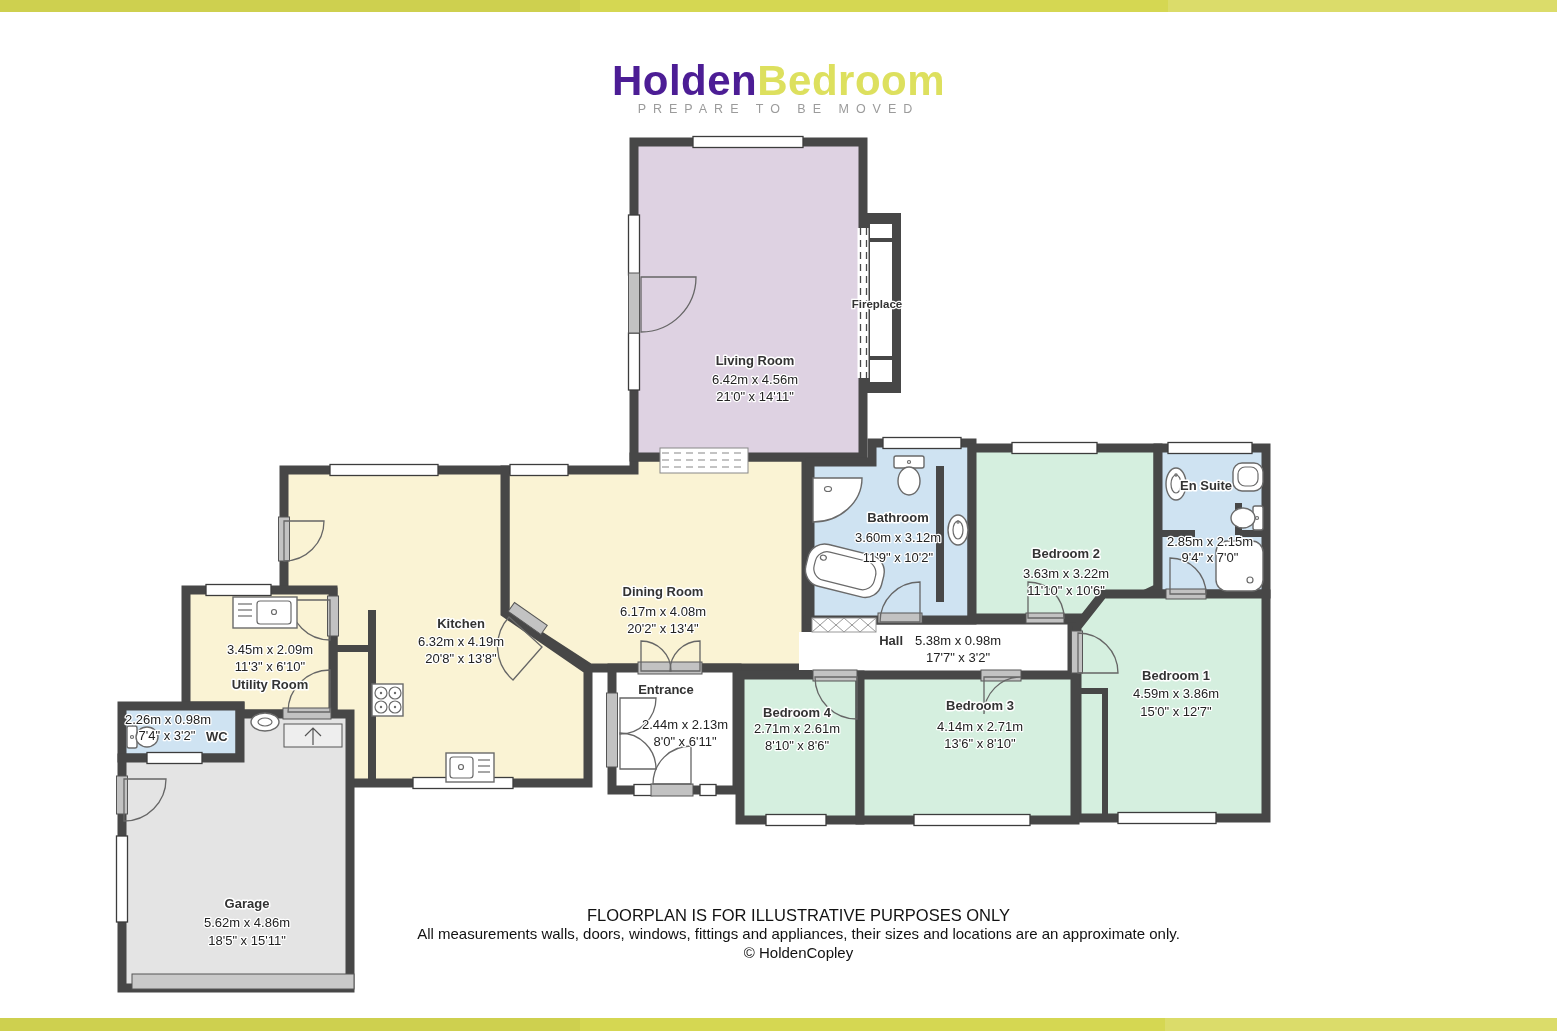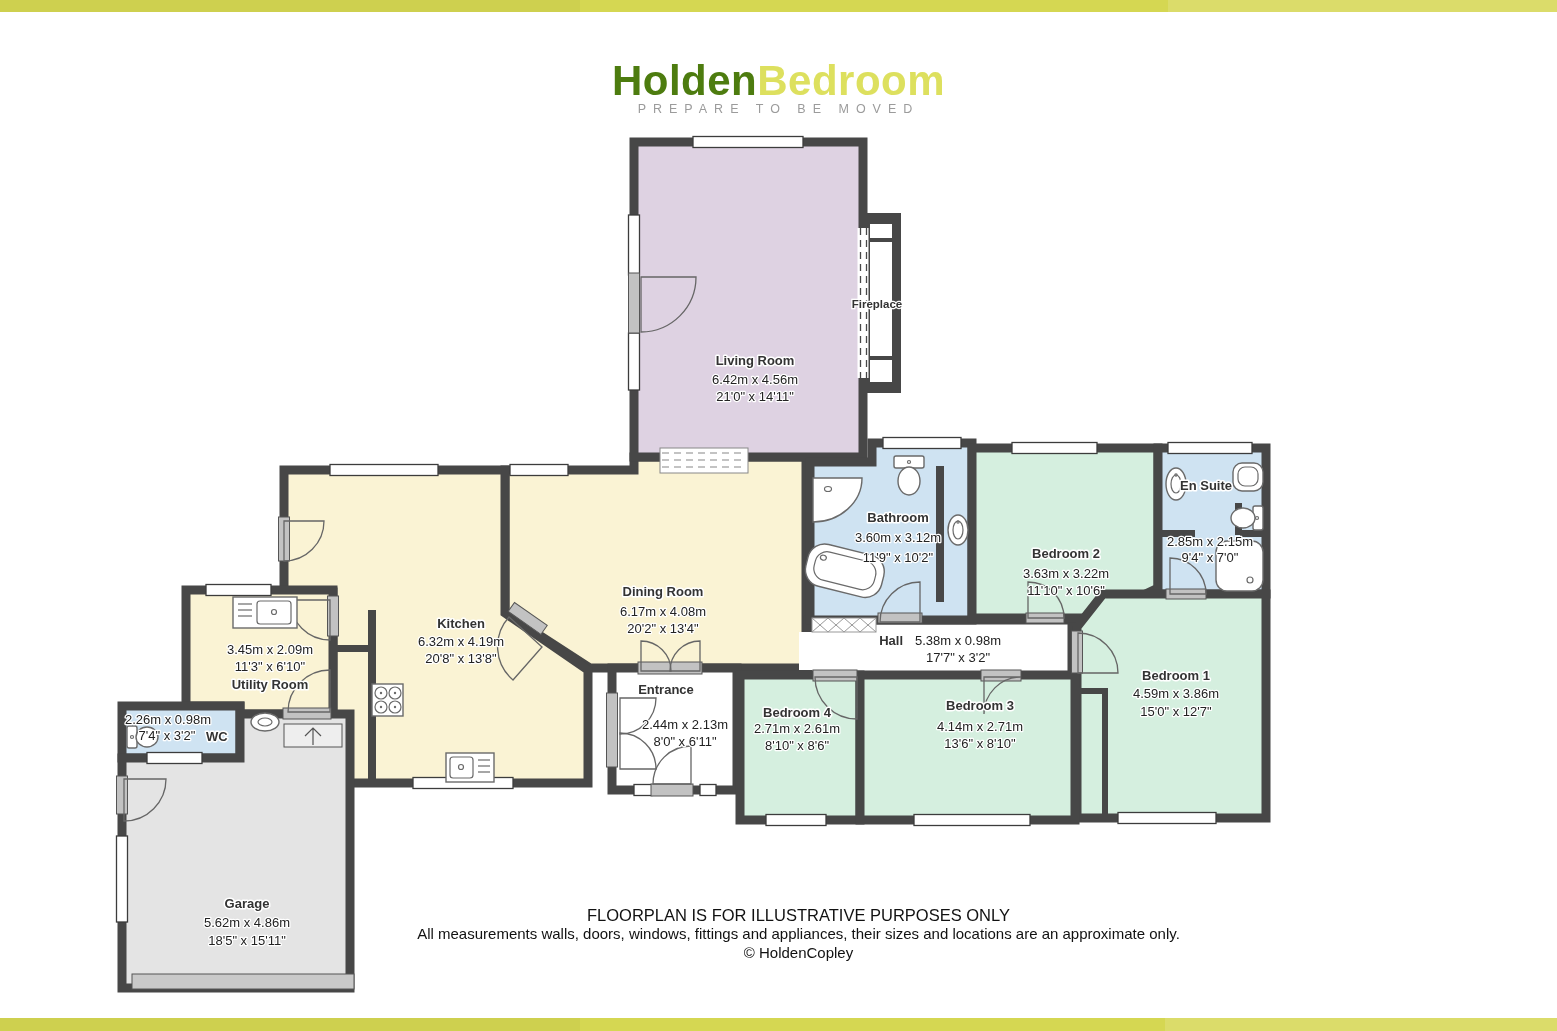--- a/index.html
+++ b/index.html
@@ -6,21 +6,21 @@
   body{
     width:1557px;height:1031px;position:relative;background:#ffffff;
     font-family:"Liberation Sans",sans-serif;overflow:hidden;
   }
   .bar{position:absolute;left:0;width:1557px;height:12px;background:#d5d752;}
   .bar-top{top:0;}
   .bar-bottom{top:1018px;height:13px;}
   .bar-seg{position:absolute;top:0;height:100%;}
   .logo-wrap{position:absolute;top:60px;left:0;width:1557px;text-align:center;}
   .logo{font-size:42px;font-weight:600;letter-spacing:0.5px;line-height:1;}
-  .logo .p1{color:#4d7c0f;}
+  .logo .p1{color:#4c1d95;}
   .logo .p2{color:#dde05e;}
   .tagline{margin-top:0;font-size:12.5px;letter-spacing:7px;color:#9b9b9b;font-weight:500;}
   .plan{position:absolute;top:0;left:0;}
   .disclaimer{position:absolute;top:906px;left:0;width:1557px;text-align:center;color:#111;padding-left:20px;}
   .disclaimer .d1{font-size:16.5px;line-height:19px;}
   .disclaimer .d2{font-size:15px;line-height:17.5px;}
   .disclaimer .d4{font-size:15px;line-height:19px;}
   
   text{font-family:"Liberation Sans",sans-serif;}
   .rname{font-size:13px;font-weight:bold;fill:#333;paint-order:stroke;stroke:#ffffff;stroke-width:3px;stroke-linejoin:round;}

